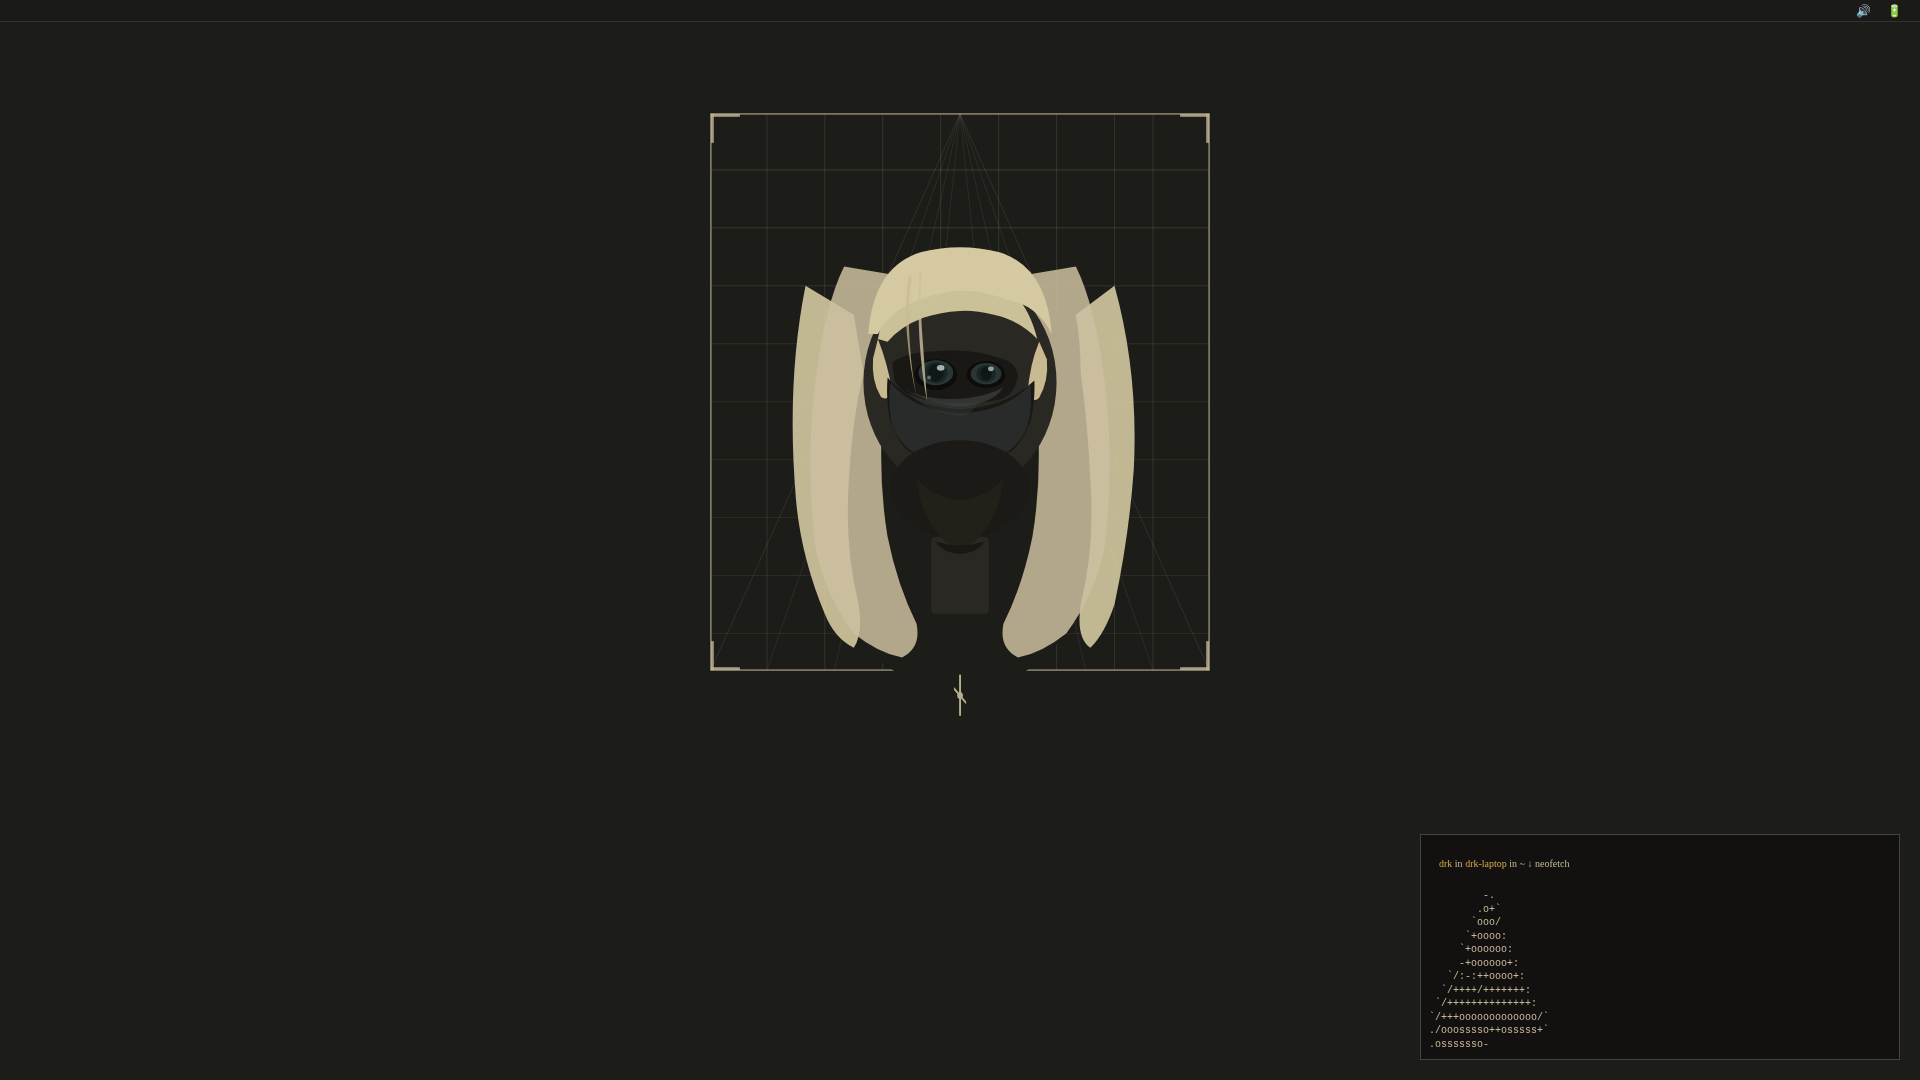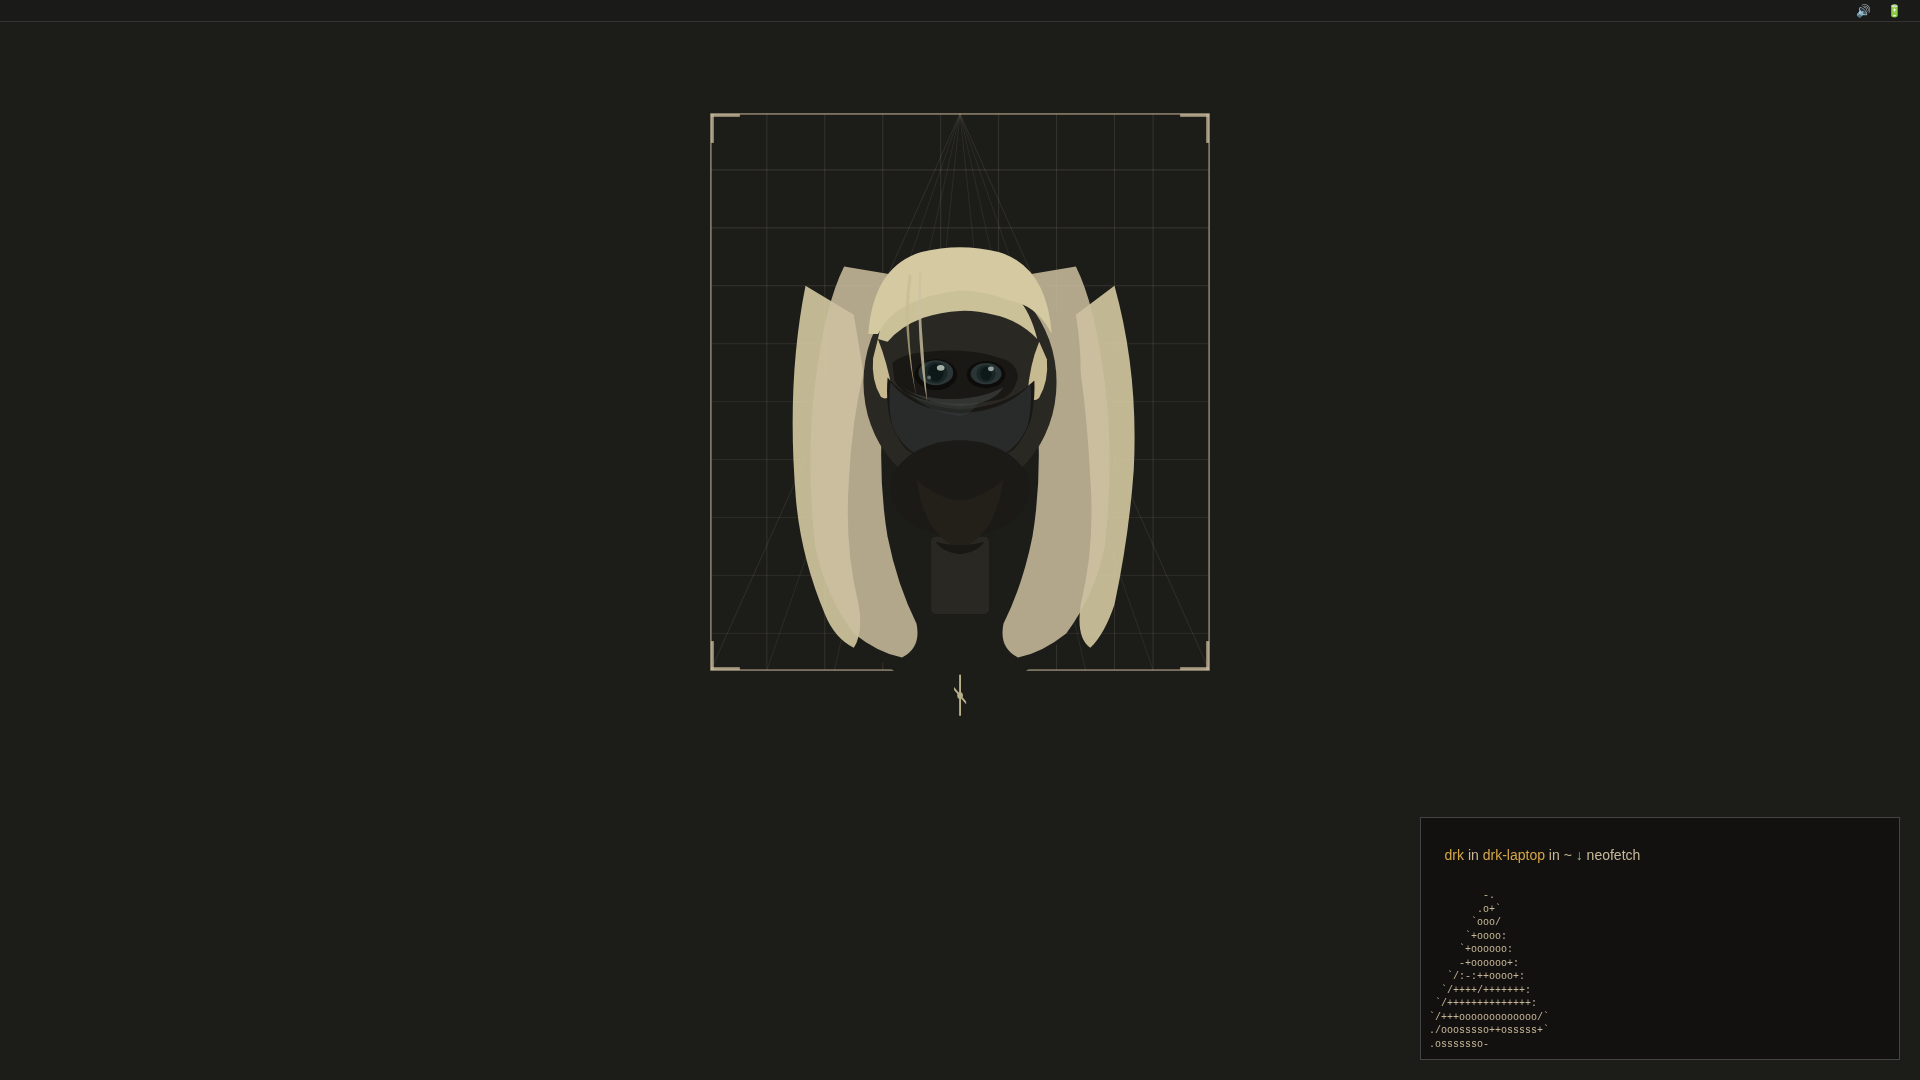--- a/index.html
+++ b/index.html
@@ -107,22 +107,22 @@
       right: 20px;
       width: 480px;
       background: rgba(20, 18, 15, 0.97);
       border: 1px solid #444;
       font-size: 11px;
       color: #c8b89a;
       padding: 8px;
     }
 
     .term-line {
-      font-family: Liberation Sans, sans-serif;
-      font-size: 14px;
+      font-family: Liberation Serif, serif;
+      font-size: 10px;
       line-height: 1.4;
       white-space: pre;
     }
     .term-arrow { color: #8ec07c; }
 
     .term-content {
       display: flex;
       margin-top: 4px;
     }
     .term-ascii {

